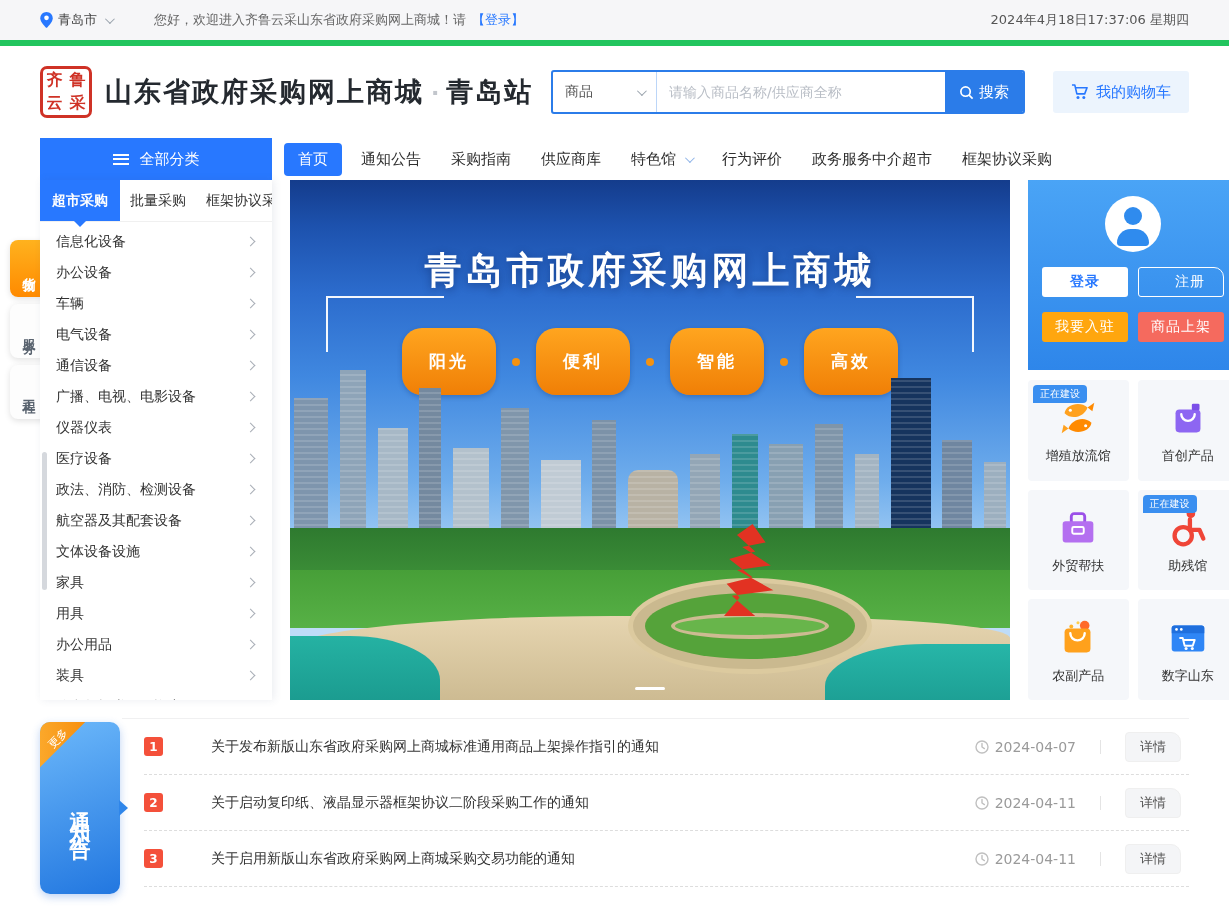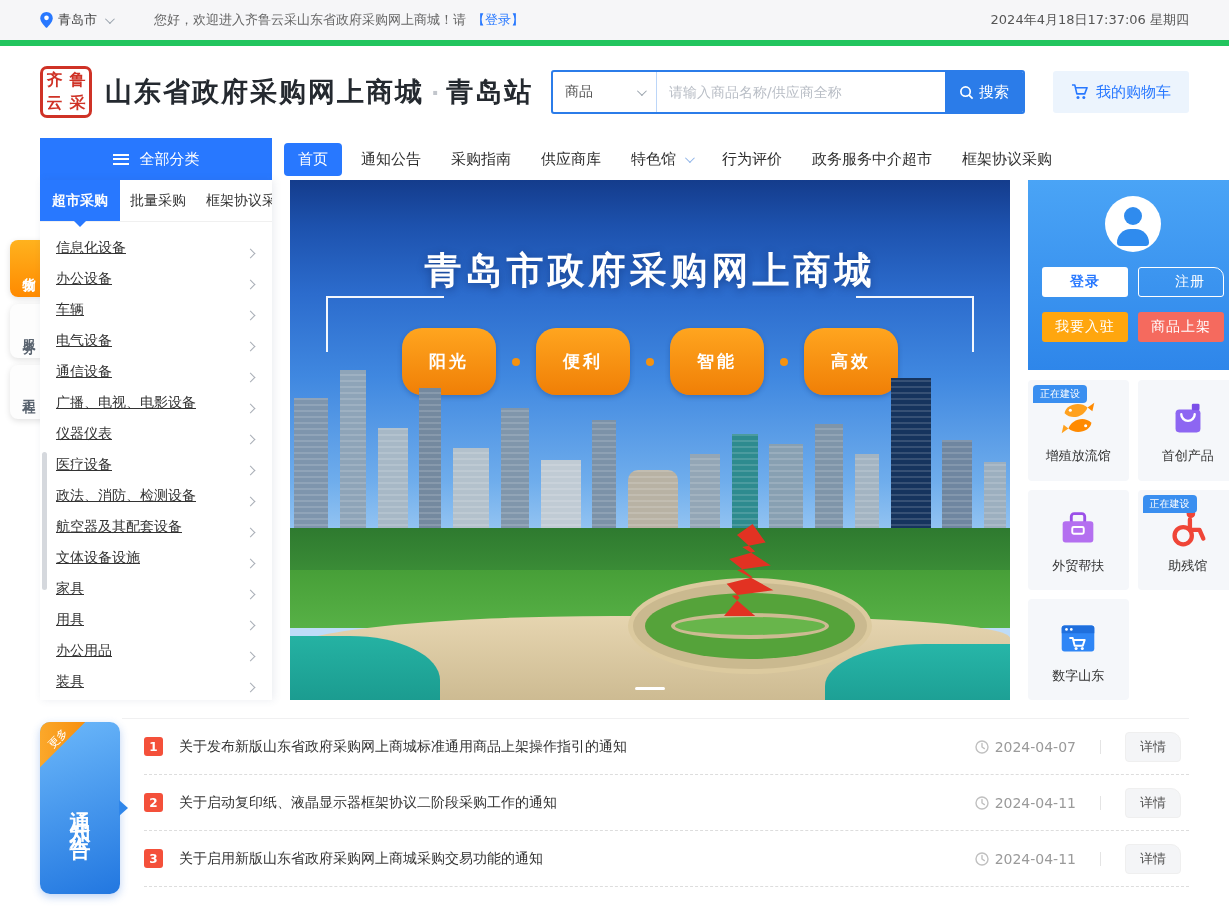--- a/index.html
+++ b/index.html
@@ -43,21 +43,21 @@
   
   .sidetabs { position:absolute; left:-30px; top:60px; width:37px; z-index:1; display:flex; flex-direction:column; gap:7px; }
   .sidetab { height:54px; border-radius:8px 0 0 8px; background:#fdfdfd; box-shadow:0 2px 6px rgba(0,0,0,.12); color:#5a6470; font-size:13px; font-weight:bold; display:flex; align-items:center; justify-content:center; writing-mode:vertical-rl; text-orientation:upright; letter-spacing:3px; cursor:pointer; }
   .sidetab.active { background:linear-gradient(180deg,#ffb21e,#ff8a00); color:#fff; height:57px; }
   .catalog { width:232px; flex:none; background:#fff; position:relative; z-index:2; box-shadow:2px 0 8px rgba(60,80,120,.10); height:520px; overflow:hidden; }
   .cat-tabs { display:flex; align-items:stretch; height:42px; border-bottom:1px solid #f0f0f0; }
   .cat-tab { display:flex; align-items:center; padding:0 10px; font-size:14px; color:#333; cursor:pointer; white-space:nowrap; }
   .cat-tab.active { background:#2878ff; color:#fff; font-weight:bold; padding:0 12px; position:relative; }
   .cat-tab.active::after { content:''; position:absolute; left:50%; bottom:-6px; margin-left:-6px; border-left:6px solid transparent; border-right:6px solid transparent; border-top:6px solid #2878ff; }
   .cat-list { list-style:none; height:478px; overflow:hidden; padding-top:4px; }
-  .cat-item { height:31px; display:flex; align-items:flex-end; justify-content:space-between; padding:0 18px 0 16px; font-size:14px; color:#333; cursor:pointer;text-decoration:underline; }
+  .cat-item { height:31px; display:flex; align-items:center; justify-content:space-between; padding:0 18px 0 16px; font-size:14px; color:#333; cursor:pointer; }
   .chev-right { width:7px; height:7px; border-right:1.5px solid #a9aeb6; border-bottom:1.5px solid #a9aeb6; transform:rotate(-45deg); flex:none; }
   .cat-scrollbar { position:absolute; left:2px; top:272px; width:5px; height:138px; background:#d5d8dd; border-radius:3px; cursor:grab; }
 
   
   .banner { width:720px; height:520px; position:relative; overflow:hidden; flex:none; background:linear-gradient(180deg,#143c8c 0%,#1d52ae 9%,#2c6ccd 22%,#4088e0 38%,#6fadec 58%,#a6d0f5 72%,#bedcf8 78%); cursor:default; }
   .banner-title { position:absolute; top:66px; left:0; right:0; text-align:center; color:#fff; font-size:37px; font-weight:bold; letter-spacing:4px; text-shadow:0 2px 8px rgba(0,20,70,.4); }
   .corner { position:absolute; top:116px; width:118px; height:56px; border-top:2px solid #fff; opacity:.95; }
   .corner.l { left:36px; border-left:2px solid #fff; }
   .corner.r { right:36px; border-right:2px solid #fff; }
   .badge-row { position:absolute; top:148px; left:0; right:0; display:flex; align-items:center; justify-content:center; gap:16px; }
@@ -99,21 +99,21 @@
   .notices { margin:18px 40px 0 40px; display:flex; align-items:flex-start; }
   .ribbon-wrap { position:relative; flex:none; width:80px; height:172px; margin-top:4px; }
   .ribbon { position:absolute; inset:0; border-radius:10px; background:linear-gradient(160deg,#6cb8fa,#2277e0); overflow:hidden; box-shadow:0 3px 8px rgba(40,110,220,.3); }
   .ribbon-text { position:absolute; inset:0; display:flex; align-items:center; justify-content:center; writing-mode:vertical-rl; text-orientation:upright; color:#fff; font-size:21px; font-weight:bold; letter-spacing:9px; padding-top:10px; }
   .ribbon-corner { position:absolute; top:-32px; left:-32px; width:64px; height:64px; background:linear-gradient(135deg,#ffc147,#f78f0e); transform:rotate(-45deg); cursor:pointer; }
   .ribbon-more { position:absolute; top:9px; left:7px; transform:rotate(-45deg); color:#fff; font-size:11px; }
   .ribbon-arrow { position:absolute; right:-8px; top:50%; margin-top:-8px; width:0; height:0; border-left:9px solid #2f86ea; border-top:8px solid transparent; border-bottom:8px solid transparent; }
   .notice-rows { flex:1; margin-left:2px; border-top:1px solid #f0f0f1; padding-left:22px; }
   .notice-row { height:56px; display:flex; align-items:center; border-bottom:1px dashed #ddd; padding-right:8px; }
   .nnum { width:19px; height:19px; flex:none; background:#f4503a; border-radius:3px; color:#fff; font-size:12px; font-weight:bold; display:flex; align-items:center; justify-content:center; }
-  .ntitle { margin-left:16px; font-size:14px; color:#333; cursor:pointer; }
+  .ntitle { margin-left:48px; font-size:14px; color:#333; cursor:pointer; }
   .nright { margin-left:auto; display:flex; align-items:center; }
   .ndate { color:#9a9a9a; font-size:14px; display:flex; align-items:center; gap:6px; }
   .ndivider { width:1px; height:14px; background:#e4e4e4; margin:0 24px; }
   .detail-btn { background:#f4f5f7; border:1px solid #efefef; border-radius:4px 10px 4px 4px; padding:5px 14px; font-size:13px; color:#555; cursor:pointer; font-family:inherit; }
 </style>
 </head>
 <body>
 
 <div class="topbar">
   <div class="loc">
@@ -362,20 +362,30 @@
         <span class="build-badge">正在建设</span>
         <svg width="50" height="46" viewBox="0 0 48 48">
           <circle cx="19" cy="32" r="9" fill="none" stroke="#ef4537" stroke-width="4.5"></circle>
           <circle cx="27" cy="9" r="4.5" fill="#ef4537"></circle>
           <path d="M26 15 v11 h10 l4 9" stroke="#ef4537" stroke-width="4.5" fill="none" stroke-linecap="round" stroke-linejoin="round"></path>
         </svg>
         <span class="tile-label">助残馆</span>
       </div>
       <div class="tile">
         <svg width="50" height="46" viewBox="0 0 48 48">
+          <circle cx="31" cy="11" r="5" fill="#ff6a2a"></circle>
+          <circle cx="17" cy="12" r="2" fill="#ffb32a"></circle>
+          <circle cx="24" cy="8" r="1.6" fill="#ffce4a"></circle>
+          <rect x="10" y="14" width="27" height="25" rx="4" fill="#ffa11c"></rect>
+          <path d="M16 19 a7.5 7.5 0 0 0 15 0" stroke="#fff" stroke-width="2.5" fill="none" stroke-linecap="round"></path>
+        </svg>
+        <span class="tile-label">农副产品</span>
+      </div>
+      <div class="tile">
+        <svg width="50" height="46" viewBox="0 0 48 48">
           <rect x="7" y="11" width="34" height="27" rx="3" fill="#2f86f6"></rect>
           <path d="M7 14 a3 3 0 0 1 3-3 h28 a3 3 0 0 1 3 3 v5 h-34 z" fill="#1f6fdd"></path>
           <circle cx="12" cy="15" r="1.4" fill="#fff"></circle>
             <circle cx="17" cy="15" r="1.4" fill="#fff"></circle>
           <path d="M15 24 h3.5 l2 8 h8.5 l2 -6 h-12" stroke="#fff" stroke-width="2" fill="none" stroke-linejoin="round"></path>
           <circle cx="22" cy="35" r="1.6" fill="#fff"></circle>
             <circle cx="28.5" cy="35" r="1.6" fill="#fff"></circle>
         </svg>
         <span class="tile-label">数字山东</span>
       </div>

